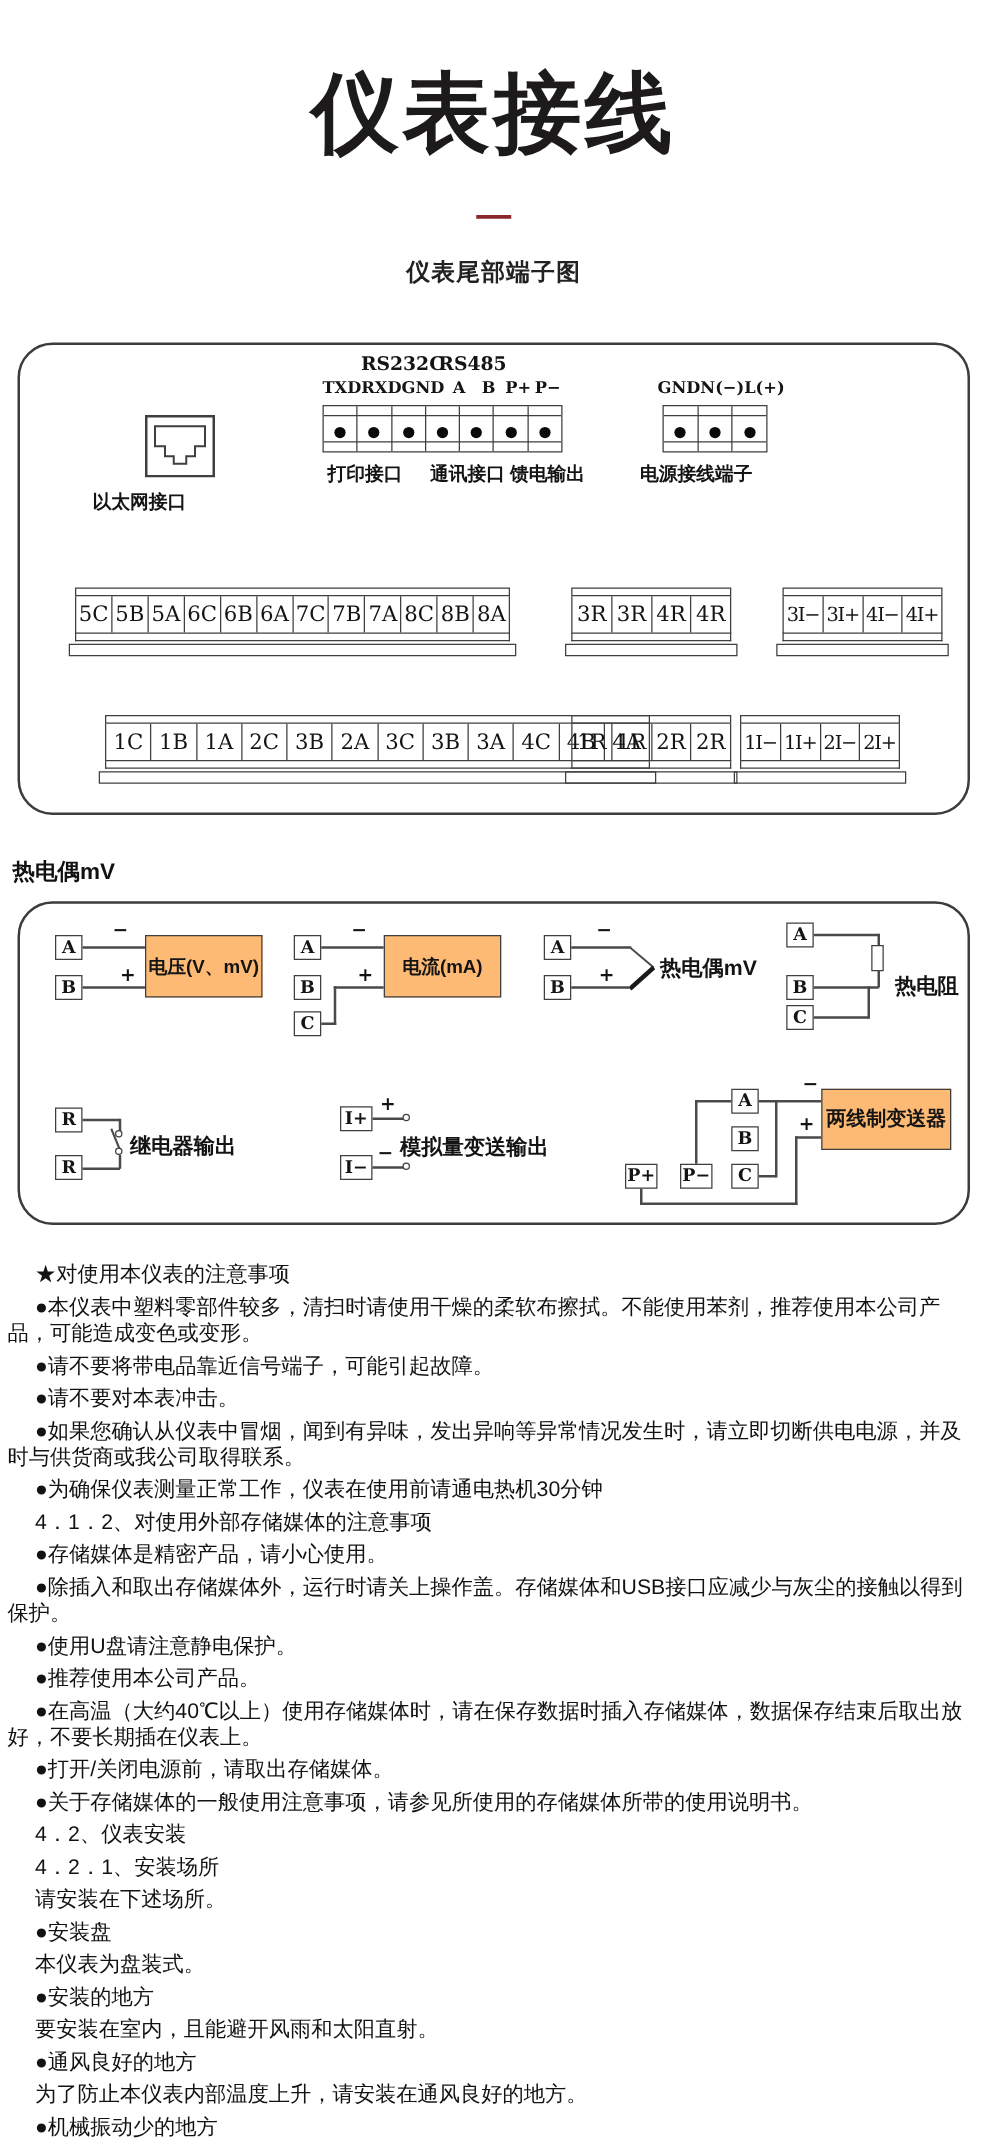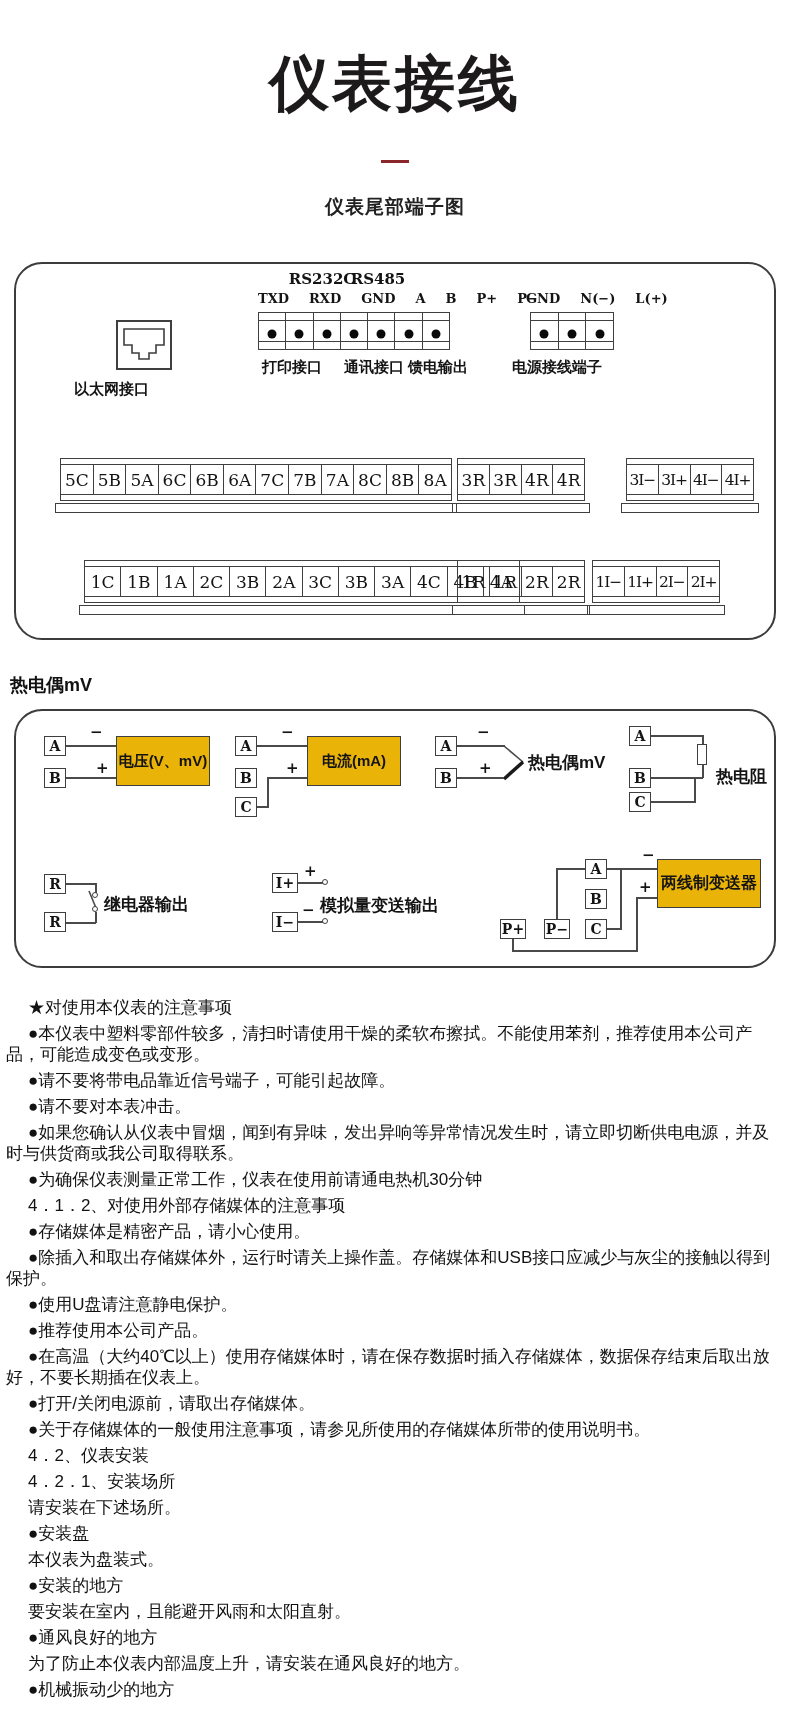--- a/index.html
+++ b/index.html
@@ -1,33 +1,33 @@
 <!DOCTYPE html>
 <html><head>
 <meta charset="utf-8">
 <style>
   html,body{margin:0;padding:0;background:#ffffff;}
   body{width:790px;height:1724px;overflow:hidden;font-family:"Liberation Sans",sans-serif;color:#141414;position:relative;}
 
   
-  .title{margin:48px 0 0;text-align:center;font-size:60px;line-height:1.2;font-weight:900;letter-spacing:3px;color:#1d1a1b;}
+  .title{margin:48px 0 0;text-align:center;font-size:70px;line-height:1.2;font-weight:900;letter-spacing:3px;color:#1d1a1b;}
   .title-rule{width:28px;height:3px;background:#8b262b;margin:40px auto 0;}
   .subtitle{margin:30px 0 0;text-align:center;font-size:19px;line-height:27px;font-weight:600;letter-spacing:1px;color:#222;}
 
   
   .panel{position:relative;margin:0 14px;border:2px solid #3c3c3c;border-radius:28px;background:#fff;box-sizing:border-box;}
   .tail-box{margin-top:42px;height:378px;}
   .wire-box{margin-top:13px;height:259px;}
   .section-label{margin:34px 0 0 10px;font-size:18px;line-height:22px;font-weight:600;color:#111;}
 
   
   .abs{position:absolute;}
   .dlbl{position:absolute;font:600 15px "Liberation Sans",sans-serif;color:#141414;white-space:nowrap;}
   .slbl{position:absolute;text-align:center;font:600 15px "DejaVu Serif",serif;color:#141414;white-space:nowrap;}
-  .pinrow{position:absolute;display:flex;height:18px;gap:20px;}
+  .pinrow{position:absolute;display:flex;height:18px;}
   .pin{flex:1;text-align:center;font:600 13px "DejaVu Serif",serif;white-space:nowrap;color:#141414;}
   .dstrip{position:absolute;height:38px;border:1.5px solid #3f3f3f;display:flex;box-sizing:border-box;background:#fff;}
   .dstrip::before{content:'';position:absolute;left:0;right:0;top:7px;border-top:1.5px solid #3f3f3f;}
   .dstrip::after{content:'';position:absolute;left:0;right:0;bottom:7px;border-top:1.5px solid #3f3f3f;}
   .dcell{flex:1;position:relative;border-right:1.5px solid #3f3f3f;}
   .dcell:last-child{border-right:none;}
   .dot{position:absolute;left:50%;top:58%;transform:translate(-50%,-50%);width:9px;height:9px;border-radius:50%;background:#0a0a0a;}
   .rowstrip{position:absolute;}
   .rowstrip .band{height:5px;border:1.5px solid #3f3f3f;}
   .rowstrip .cells{display:flex;height:29px;border:1.5px solid #3f3f3f;border-top:none;}
@@ -36,21 +36,21 @@
   .rowstrip .band2{height:5px;border:1.5px solid #3f3f3f;border-top:none;}
   .rowstrip .rail{height:8px;border:1.5px solid #3f3f3f;margin:2px -5px 0 -5px;}
   .rowstrip.narrow .tcell{font-size:15.5px;letter-spacing:-1px;}
 
   
   .term{position:absolute;width:22px;height:20px;border:1.5px solid #3f3f3f;background:#fff;display:flex;align-items:center;justify-content:center;font:600 14px "DejaVu Serif",serif;box-sizing:border-box;}
   .term.wide{width:26px;}
   .h{position:absolute;height:2px;background:#4a4a4a;}
   .v{position:absolute;width:2px;background:#4a4a4a;}
   .sgn{position:absolute;font:600 15px "DejaVu Serif",serif;color:#141414;}
-  .dev{position:absolute;border:1.6px solid #3f3f3f;background:#eab308;display:flex;align-items:center;justify-content:center;font:700 15px "Liberation Sans",sans-serif;box-sizing:border-box;white-space:nowrap;text-align:right;}
+  .dev{position:absolute;border:1.6px solid #3f3f3f;background:#fdba74;display:flex;align-items:center;justify-content:center;font:700 15px "Liberation Sans",sans-serif;box-sizing:border-box;white-space:nowrap;text-align:right;}
   .wlbl{position:absolute;font:600 17px "Liberation Sans",sans-serif;white-space:nowrap;color:#141414;}
   .node{position:absolute;width:6px;height:6px;border:1.5px solid #3f3f3f;border-radius:50%;background:#fff;box-sizing:border-box;}
   .res{position:absolute;width:10px;height:21px;border:1.5px solid #3f3f3f;background:#fff;box-sizing:border-box;}
 
   
   .notes{margin:29px 0 0;}
   .note{margin:0 0 5px;padding:0 6px 0 6px;text-indent:22px;font-size:17px;line-height:21px;font-weight:500;color:#121212;}
 </style>
 </head>
 <body>
@@ -122,21 +122,21 @@
         <div class="dcell">
           <span class="dot"></span>
         </div>
         <div class="dcell">
           <span class="dot"></span>
         </div>
       </div>
     <div class="dlbl" style="left:-18px;top:88px;width:120px;">电源接线端子</div>
   </div>
 
-  <div class="rowstrip" style="left:44px;top:194px;width:392px;">
+  <div class="rowstrip" style="left:44px;top:194px;width:348px;">
     <div class="band"></div>
     <div class="cells">
         <div class="tcell">5C</div>
         <div class="tcell">5B</div>
         <div class="tcell">5A</div>
         <div class="tcell">6C</div>
         <div class="tcell">6B</div>
         <div class="tcell">6A</div>
         <div class="tcell">7C</div>
         <div class="tcell">7B</div>

